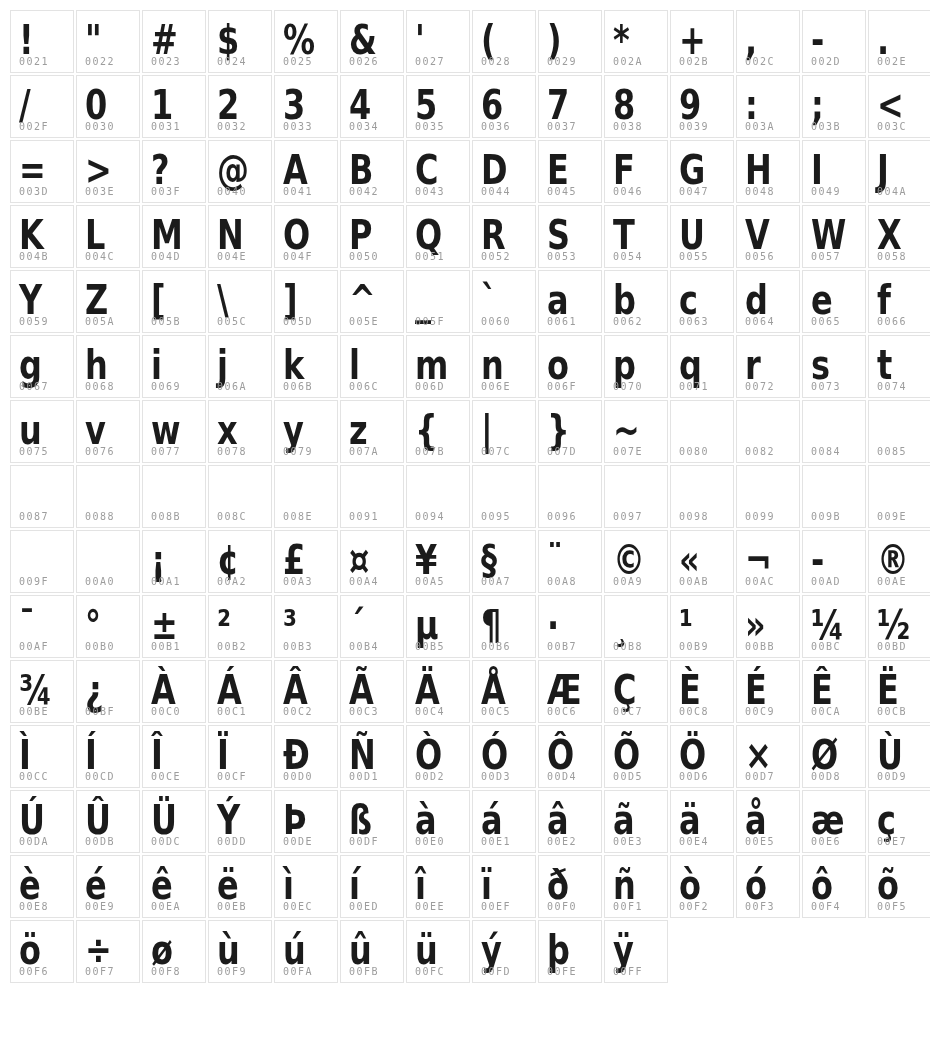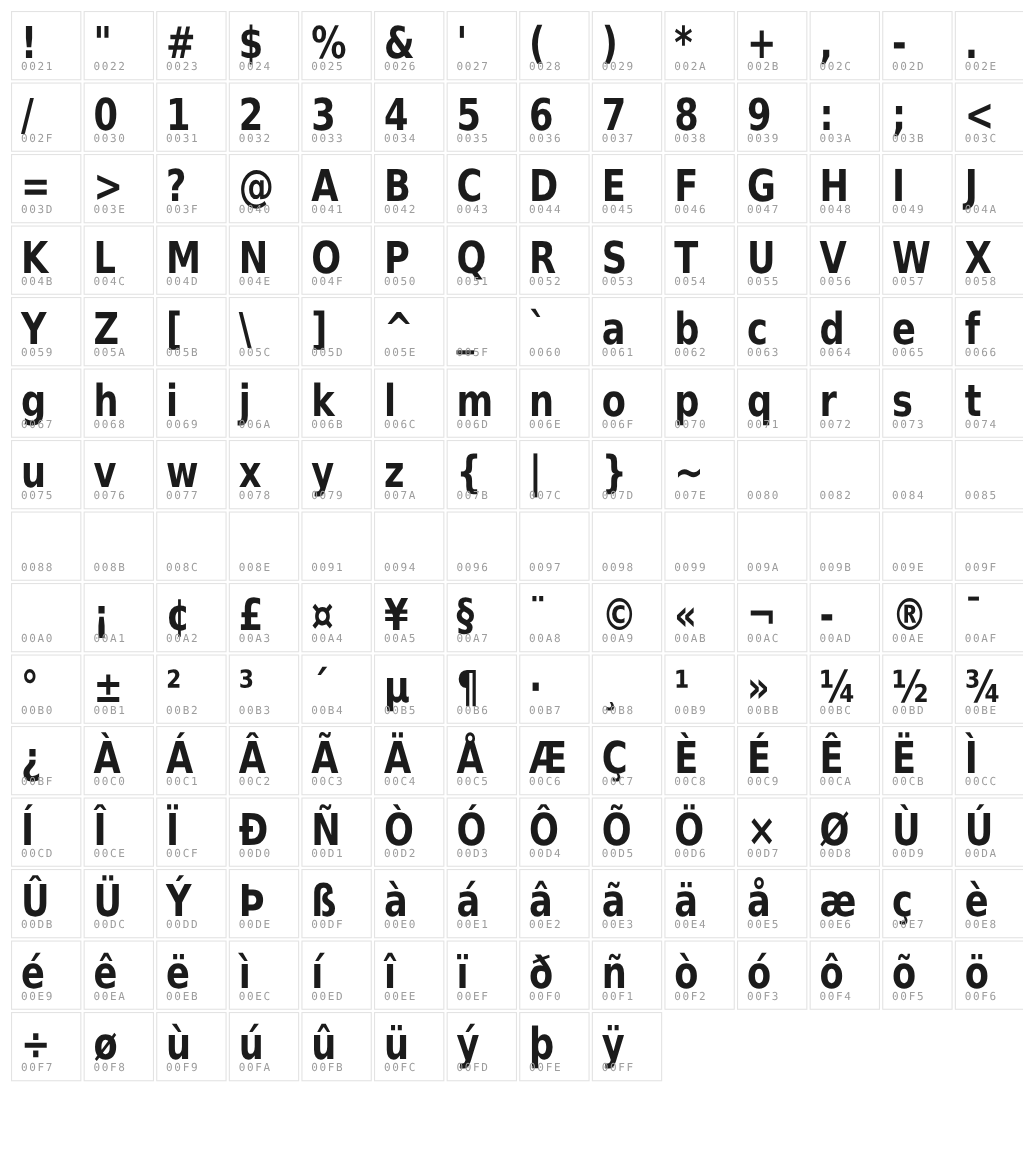--- a/index.html
+++ b/index.html
@@ -440,20 +440,24 @@
     <div class="cell">
       <span class="glyph"></span>
       <span class="code">0084</span>
     </div>
     <div class="cell">
       <span class="glyph"></span>
       <span class="code">0085</span>
     </div>
     <div class="cell">
       <span class="glyph"></span>
+      <span class="code">0087</span>
+    </div>
+    <div class="cell">
+      <span class="glyph"></span>
       <span class="code">0088</span>
     </div>
     <div class="cell">
       <span class="glyph"></span>
       <span class="code">008B</span>
     </div>
     <div class="cell">
       <span class="glyph"></span>
       <span class="code">008C</span>
     </div>
@@ -464,37 +468,37 @@
     <div class="cell">
       <span class="glyph"></span>
       <span class="code">0091</span>
     </div>
     <div class="cell">
       <span class="glyph"></span>
       <span class="code">0094</span>
     </div>
     <div class="cell">
       <span class="glyph"></span>
+      <span class="code">0095</span>
+    </div>
+    <div class="cell">
+      <span class="glyph"></span>
       <span class="code">0096</span>
     </div>
     <div class="cell">
       <span class="glyph"></span>
       <span class="code">0097</span>
     </div>
     <div class="cell">
       <span class="glyph"></span>
       <span class="code">0098</span>
     </div>
     <div class="cell">
       <span class="glyph"></span>
       <span class="code">0099</span>
-    </div>
-    <div class="cell">
-      <span class="glyph"></span>
-      <span class="code">009A</span>
     </div>
     <div class="cell">
       <span class="glyph"></span>
       <span class="code">009B</span>
     </div>
     <div class="cell">
       <span class="glyph"></span>
       <span class="code">009E</span>
     </div>
     <div class="cell">

